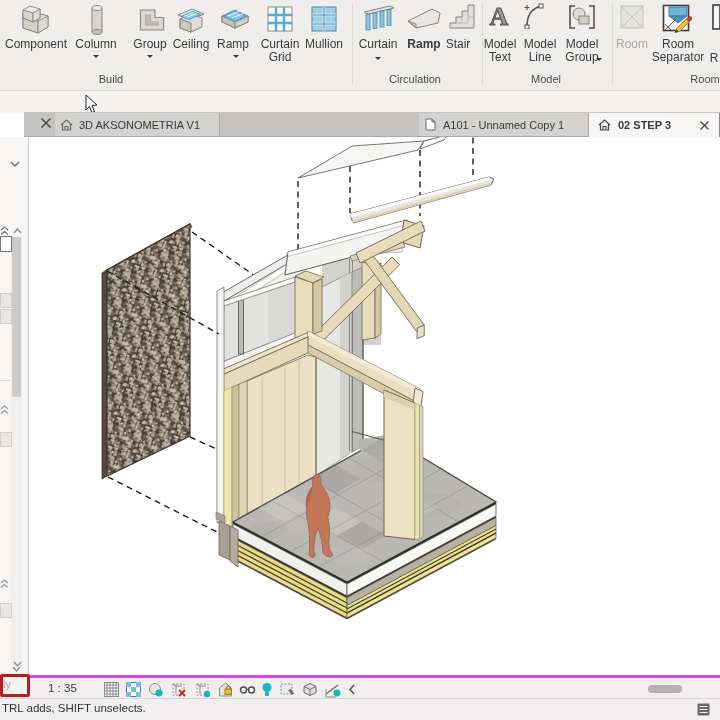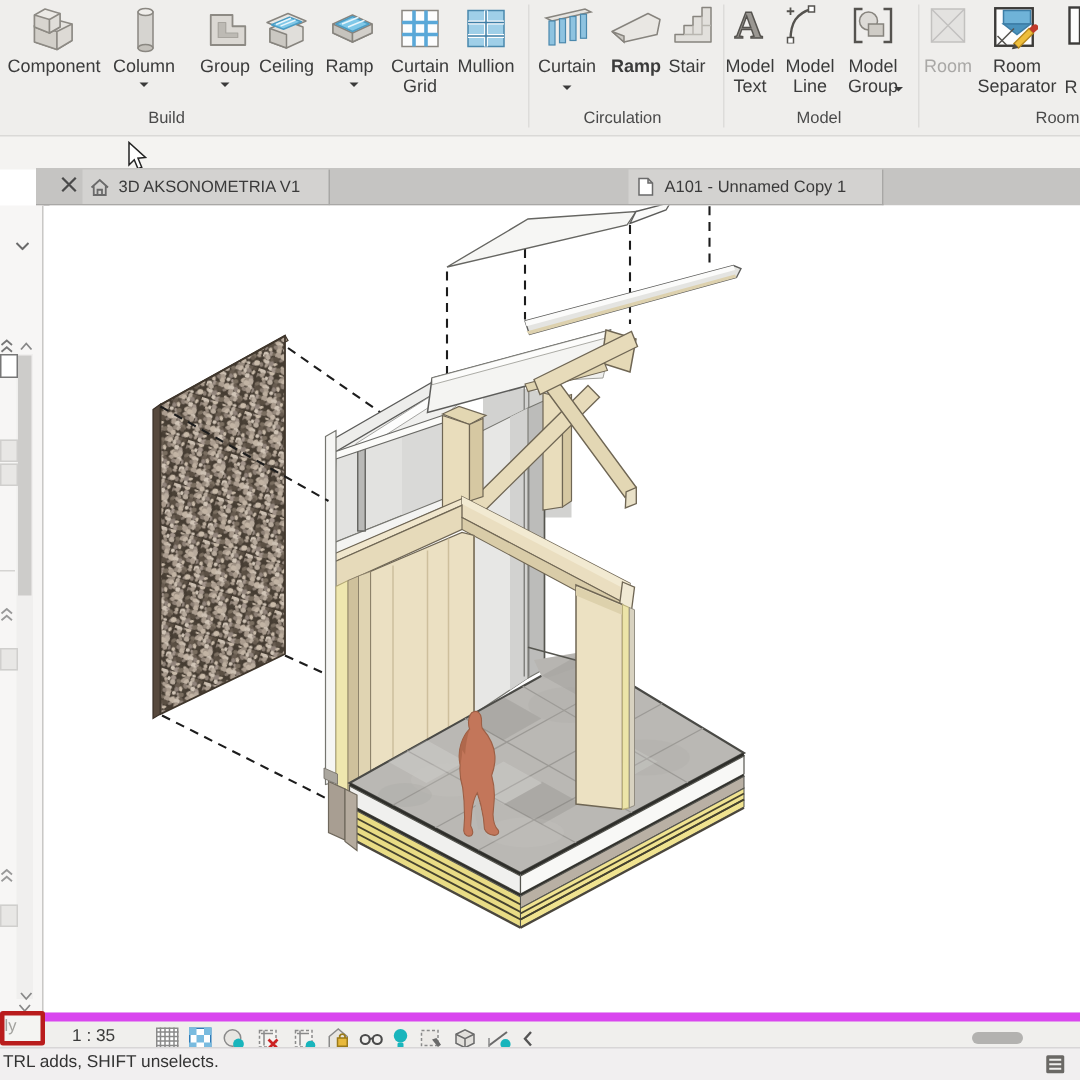--- a/index.html
+++ b/index.html
@@ -8,21 +8,21 @@
 .lbl{position:absolute;top:38px;font-size:12px;color:#3b3b3b;text-align:center;line-height:13px;white-space:pre;}
 .glbl{position:absolute;top:73px;font-size:11px;color:#4a4a4a;text-align:center;}
 .vsep{position:absolute;top:3px;width:1px;height:82px;background:#dddcda;}
 .drop{position:absolute;width:0;height:0;border-left:3px solid transparent;border-right:3px solid transparent;border-top:3.5px solid #3a3a3a;}
 #gapstrip{left:0;top:90px;width:720px;height:22px;background:#f4f3f1;border-top:1px solid #dad9d7;}
 #tabbar{left:0;top:112px;width:720px;height:25px;background:#c5c4c2;margin-left:24px;}
 .tab{position:absolute;top:1px;height:24px;background:#d3d2d0;border-right:1px solid #a8a7a5;color:#3a3a3a;font-size:11px;line-height:24px;}
 .tabtxt{position:absolute;left:24px;top:0;}
 #canvasbg{left:33px;top:137px;width:687px;height:538px;background:#ffffff;}
 #lpanel{left:0;top:137px;width:29px;height:538px;background:#f7f6f5;border-right:1px solid #c9c8c6;box-sizing:border-box;}
-#viewbar{left:0;top:675px;width:720px;height:23px;background:#f0efed;border-top:6px solid #d946ef;box-sizing:border-box;}
+#viewbar{left:0;top:675px;width:720px;height:23px;background:#f0efed;border-top:3px solid #d946ef;box-sizing:border-box;}
 #statusbar{left:0;top:698px;width:720px;height:37px;background:#f1eff0;border-top:1px solid #d8d6d7;box-sizing:border-box;}
 </style></head><body>
 <div class="abs" id="ribbon">
 
 <svg class="ic" style="left:21px" width="30" height="34" viewBox="0 0 30 34">
  <g stroke="#8d8a84" stroke-width="1" stroke-linejoin="round">
  <path d="M2 14 L12 9 L27 13 L27 24 L17 30 L2 25 Z" fill="#e6e4e0"></path>
  <path d="M2 14 L17 18 L17 30 L2 25 Z" fill="#d2cfc9"></path>
  <path d="M17 18 L27 13 L27 24 L17 30 Z" fill="#dddad5"></path>
  <path d="M2 7 L9 3 L19 6 L19 15 L12 19 L2 15 Z" fill="#eceae6"></path>
@@ -179,20 +179,29 @@
       <svg class="abs" style="left:5px;top:6px" width="13" height="12" viewBox="0 0 13 12">
         <path d="M1 6 L6.5 1 L12 6 M2.5 5.2 V11 H10.5 V5.2 M5 11 V7.5 H8 V11" fill="none" stroke="#6a6a6a" stroke-width="1.2"></path>
       </svg>
       <span class="tabtxt">3D AKSONOMETRIA V1</span>
     </div>
 <div class="tab" style="left:395px;width:169px;">
       <svg class="abs" style="left:6px;top:5px" width="11" height="13" viewBox="0 0 11 13">
         <path d="M1 1 H7 L10 4 V12 H1 Z M7 1 V4 H10" fill="#fff" stroke="#6a6a6a" stroke-width="1"></path>
       </svg>
       <span class="tabtxt">A101 - Unnamed Copy 1</span>
+    </div>
+<div class="tab" style="left:565px;width:130px;background:#f7f6f5;border-right:1px solid #8a8a8a;font-weight:bold;">
+      <svg class="abs" style="left:9px;top:6px" width="13" height="12" viewBox="0 0 13 12">
+        <path d="M1 6 L6.5 1 L12 6 M2.5 5.2 V11 H10.5 V5.2 M5 11 V7.5 H8 V11" fill="none" stroke="#4a4a4a" stroke-width="1.2"></path>
+      </svg>
+      <span class="tabtxt" style="left:29px">02 STEP 3</span>
+<svg class="abs" style="left:110px;top:7px" width="11" height="11" viewBox="0 0 11 11">
+        <path d="M1.5 1.5 L9.5 9.5 M9.5 1.5 L1.5 9.5" stroke="#4a4a4a" stroke-width="1.4"></path>
+      </svg>
     </div>
 <div style="position:absolute;left:0;top:24px;width:565px;height:1px;background:#a9a8a6;"></div>
 <div style="position:absolute;left:696px;top:24px;width:24px;height:1px;background:#a9a8a6;"></div>
 </div>
 <div class="abs" id="lpanel">
 <svg class="abs" style="left:10px;top:24px" width="10" height="6" viewBox="0 0 10 6">
       <path d="M1 1 L5 5 L9 1" fill="none" stroke="#6a6a6a" stroke-width="1.3"></path>
     </svg>
 <span class="abs" style="left:1px;top:78px;font-size:15px;color:#4f4f4f;margin-left:48px;">ype</span>
 <svg class="abs" style="left:0px;top:89px" width="9" height="10" viewBox="0 0 9 10">

